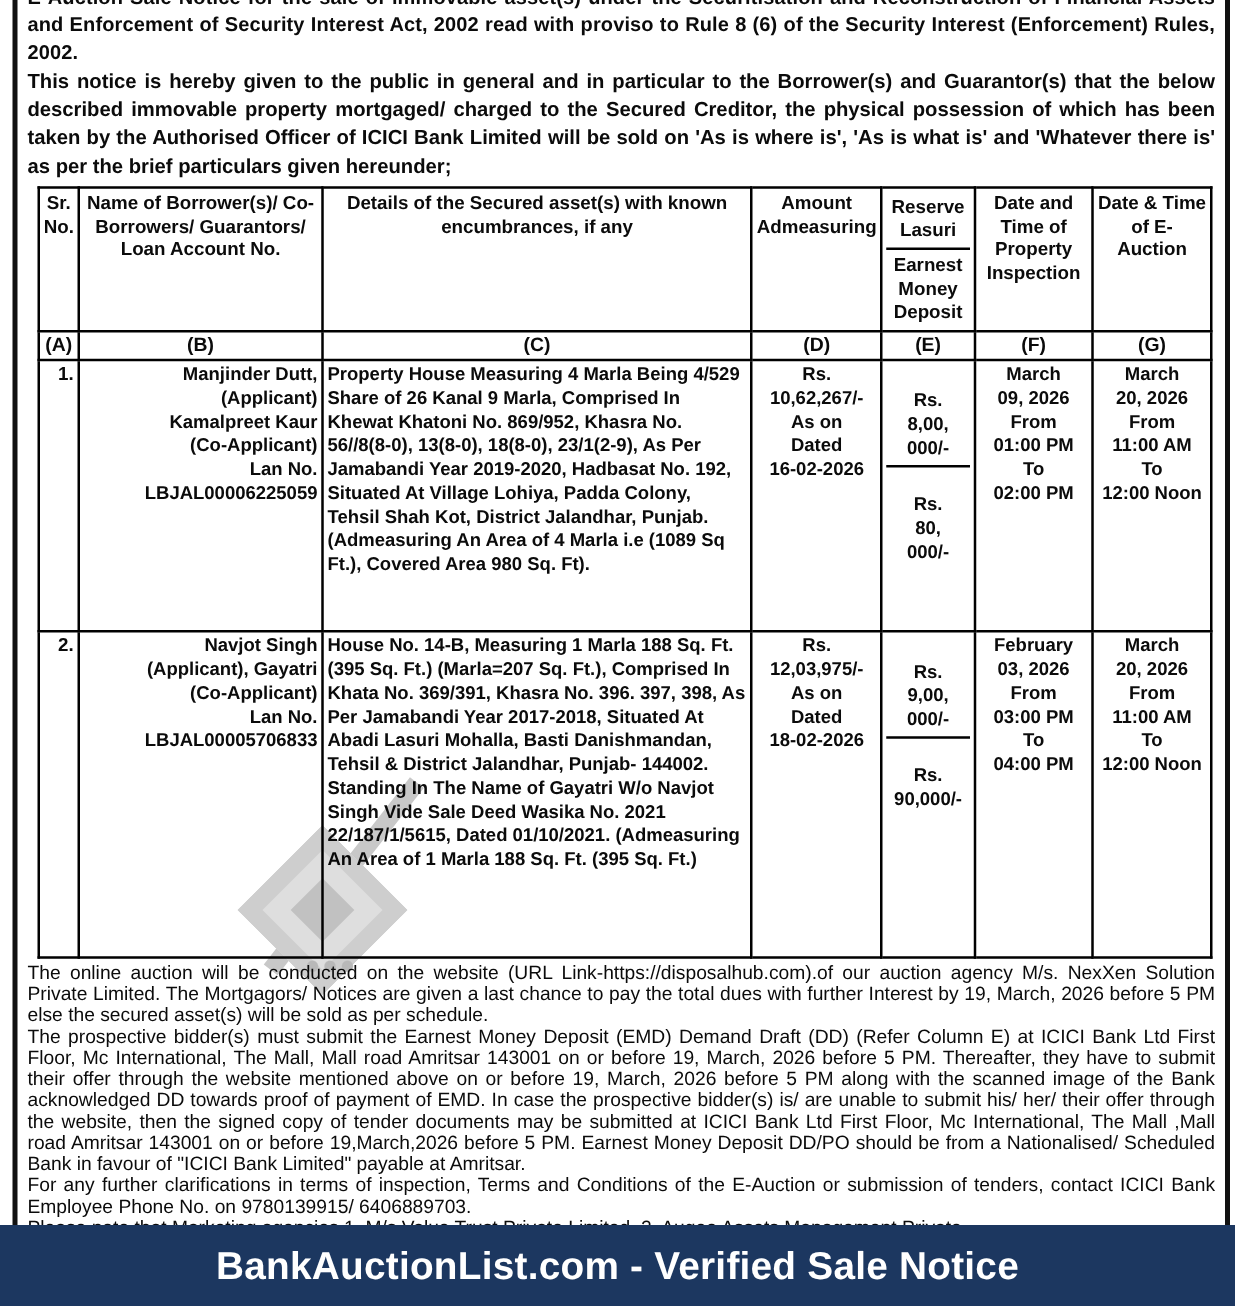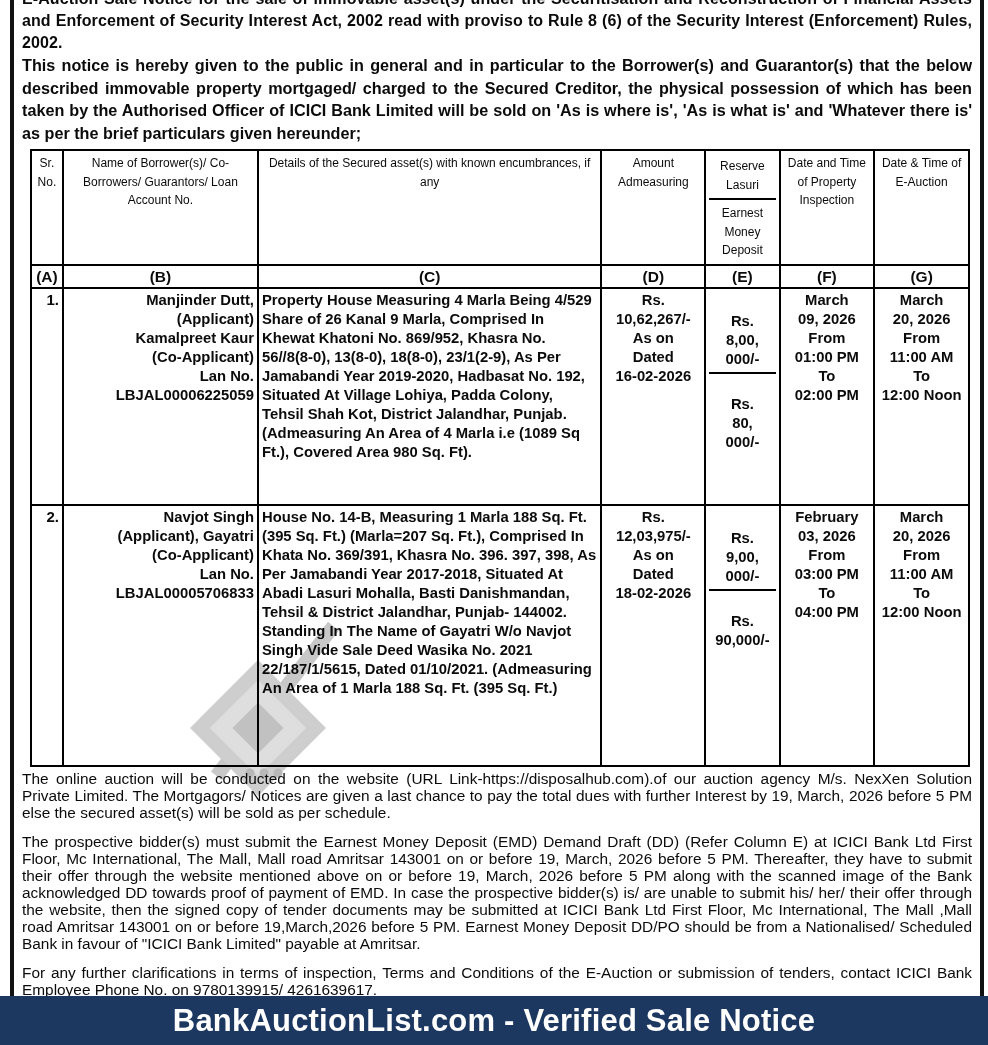--- a/index.html
+++ b/index.html
@@ -51,23 +51,23 @@
   table.auction col.cE{width:7.9%}
   table.auction col.cF{width:10.1%}
   table.auction col.cG{width:10.1%}
   table.auction th, table.auction td{
     border:2px solid #000;
     vertical-align:top;
     padding:2px 3px;
     overflow:hidden;
   }
   table.auction th{
-    font-weight:400;
+    font-weight:700;
     text-align:center;
-    font-size:12px;
+    font-size:15px;
     line-height:18.5px;
     height:88px;
     padding-top:3px;
   }
   th.th-split{padding:0;}
   th.th-split .rp{border-bottom:2px solid #000;padding:3px 2px 4px 2px;}
   th.th-split .em{padding:4px 2px 2px 2px;}
   tr.labels td{
     text-align:center;
     font-weight:700;
@@ -85,25 +85,25 @@
   td.split .em{padding:2px 1px;}
   tr.r1 > td{height:211px;}
   tr.r2 > td{height:255px;}
   .para{
     margin:2px 2px 0 2px;
     font-size:15.4px;
     font-weight:400;
     line-height:17px;
     text-align:justify;
   }
-  .para.gap{margin-top:12px;}
+  .para.gap{margin-top:0;}
   .footer{
     position:absolute;
     left:0;right:0;bottom:0;
-    height:49px;
+    height:65px;
     background:#1c3760;
     display:flex;
     align-items:center;
     justify-content:center;
     z-index:10;
   }
   .footer .ft{
     color:#ffffff;
     font-size:31px;
     font-weight:700;
@@ -249,21 +249,21 @@
 From
 11:00 AM
 To
 12:00 Noon</td>
         </tr>
       </tbody>
     </table>
 
     <p class="para">The online auction will be conducted on the website (URL Link-https://disposalhub.com).of our auction agency M/s. NexXen Solution Private Limited. The Mortgagors/ Notices are given a last chance to pay the total dues with further Interest by 19, March, 2026 before 5 PM else the secured asset(s) will be sold as per schedule.</p>
     <p class="para gap">The prospective bidder(s) must submit the Earnest Money Deposit (EMD) Demand Draft (DD) (Refer Column E) at ICICI Bank Ltd First Floor, Mc International, The Mall, Mall road Amritsar 143001 on or before 19, March, 2026 before 5 PM. Thereafter, they have to submit their offer through the website mentioned above on or before 19, March, 2026 before 5 PM along with the scanned image of the Bank acknowledged DD towards proof of payment of EMD. In case the prospective bidder(s) is/ are unable to submit his/ her/ their offer through the website, then the signed copy of tender documents may be submitted at ICICI Bank Ltd First Floor, Mc International, The Mall ,Mall road Amritsar 143001 on or before 19,March,2026 before 5 PM. Earnest Money Deposit DD/PO should be from a Nationalised/ Scheduled Bank in favour of "ICICI Bank Limited" payable at Amritsar.</p>
-    <p class="para gap">For any further clarifications in terms of inspection, Terms and Conditions of the E-Auction or submission of tenders, contact ICICI Bank Employee Phone No. on  9780139915/ 4261639617.</p>
+    <p class="para gap">For any further clarifications in terms of inspection, Terms and Conditions of the E-Auction or submission of tenders, contact ICICI Bank Employee Phone No. on  9780139915/ 6406889703.</p>
     <p class="para gap">Please note that Marketing agencies 1. M/s Value Trust Private Limited, 2. Augeo Assets Management Private</p>
   </div>
 
   <div class="watermark">
     <div class="wm-slash"></div>
     <div class="wm-diamond"></div>
     <div class="wm-dots"></div>
   </div>
 
   <div class="footer" style="background: rgb(28, 55, 96);">

